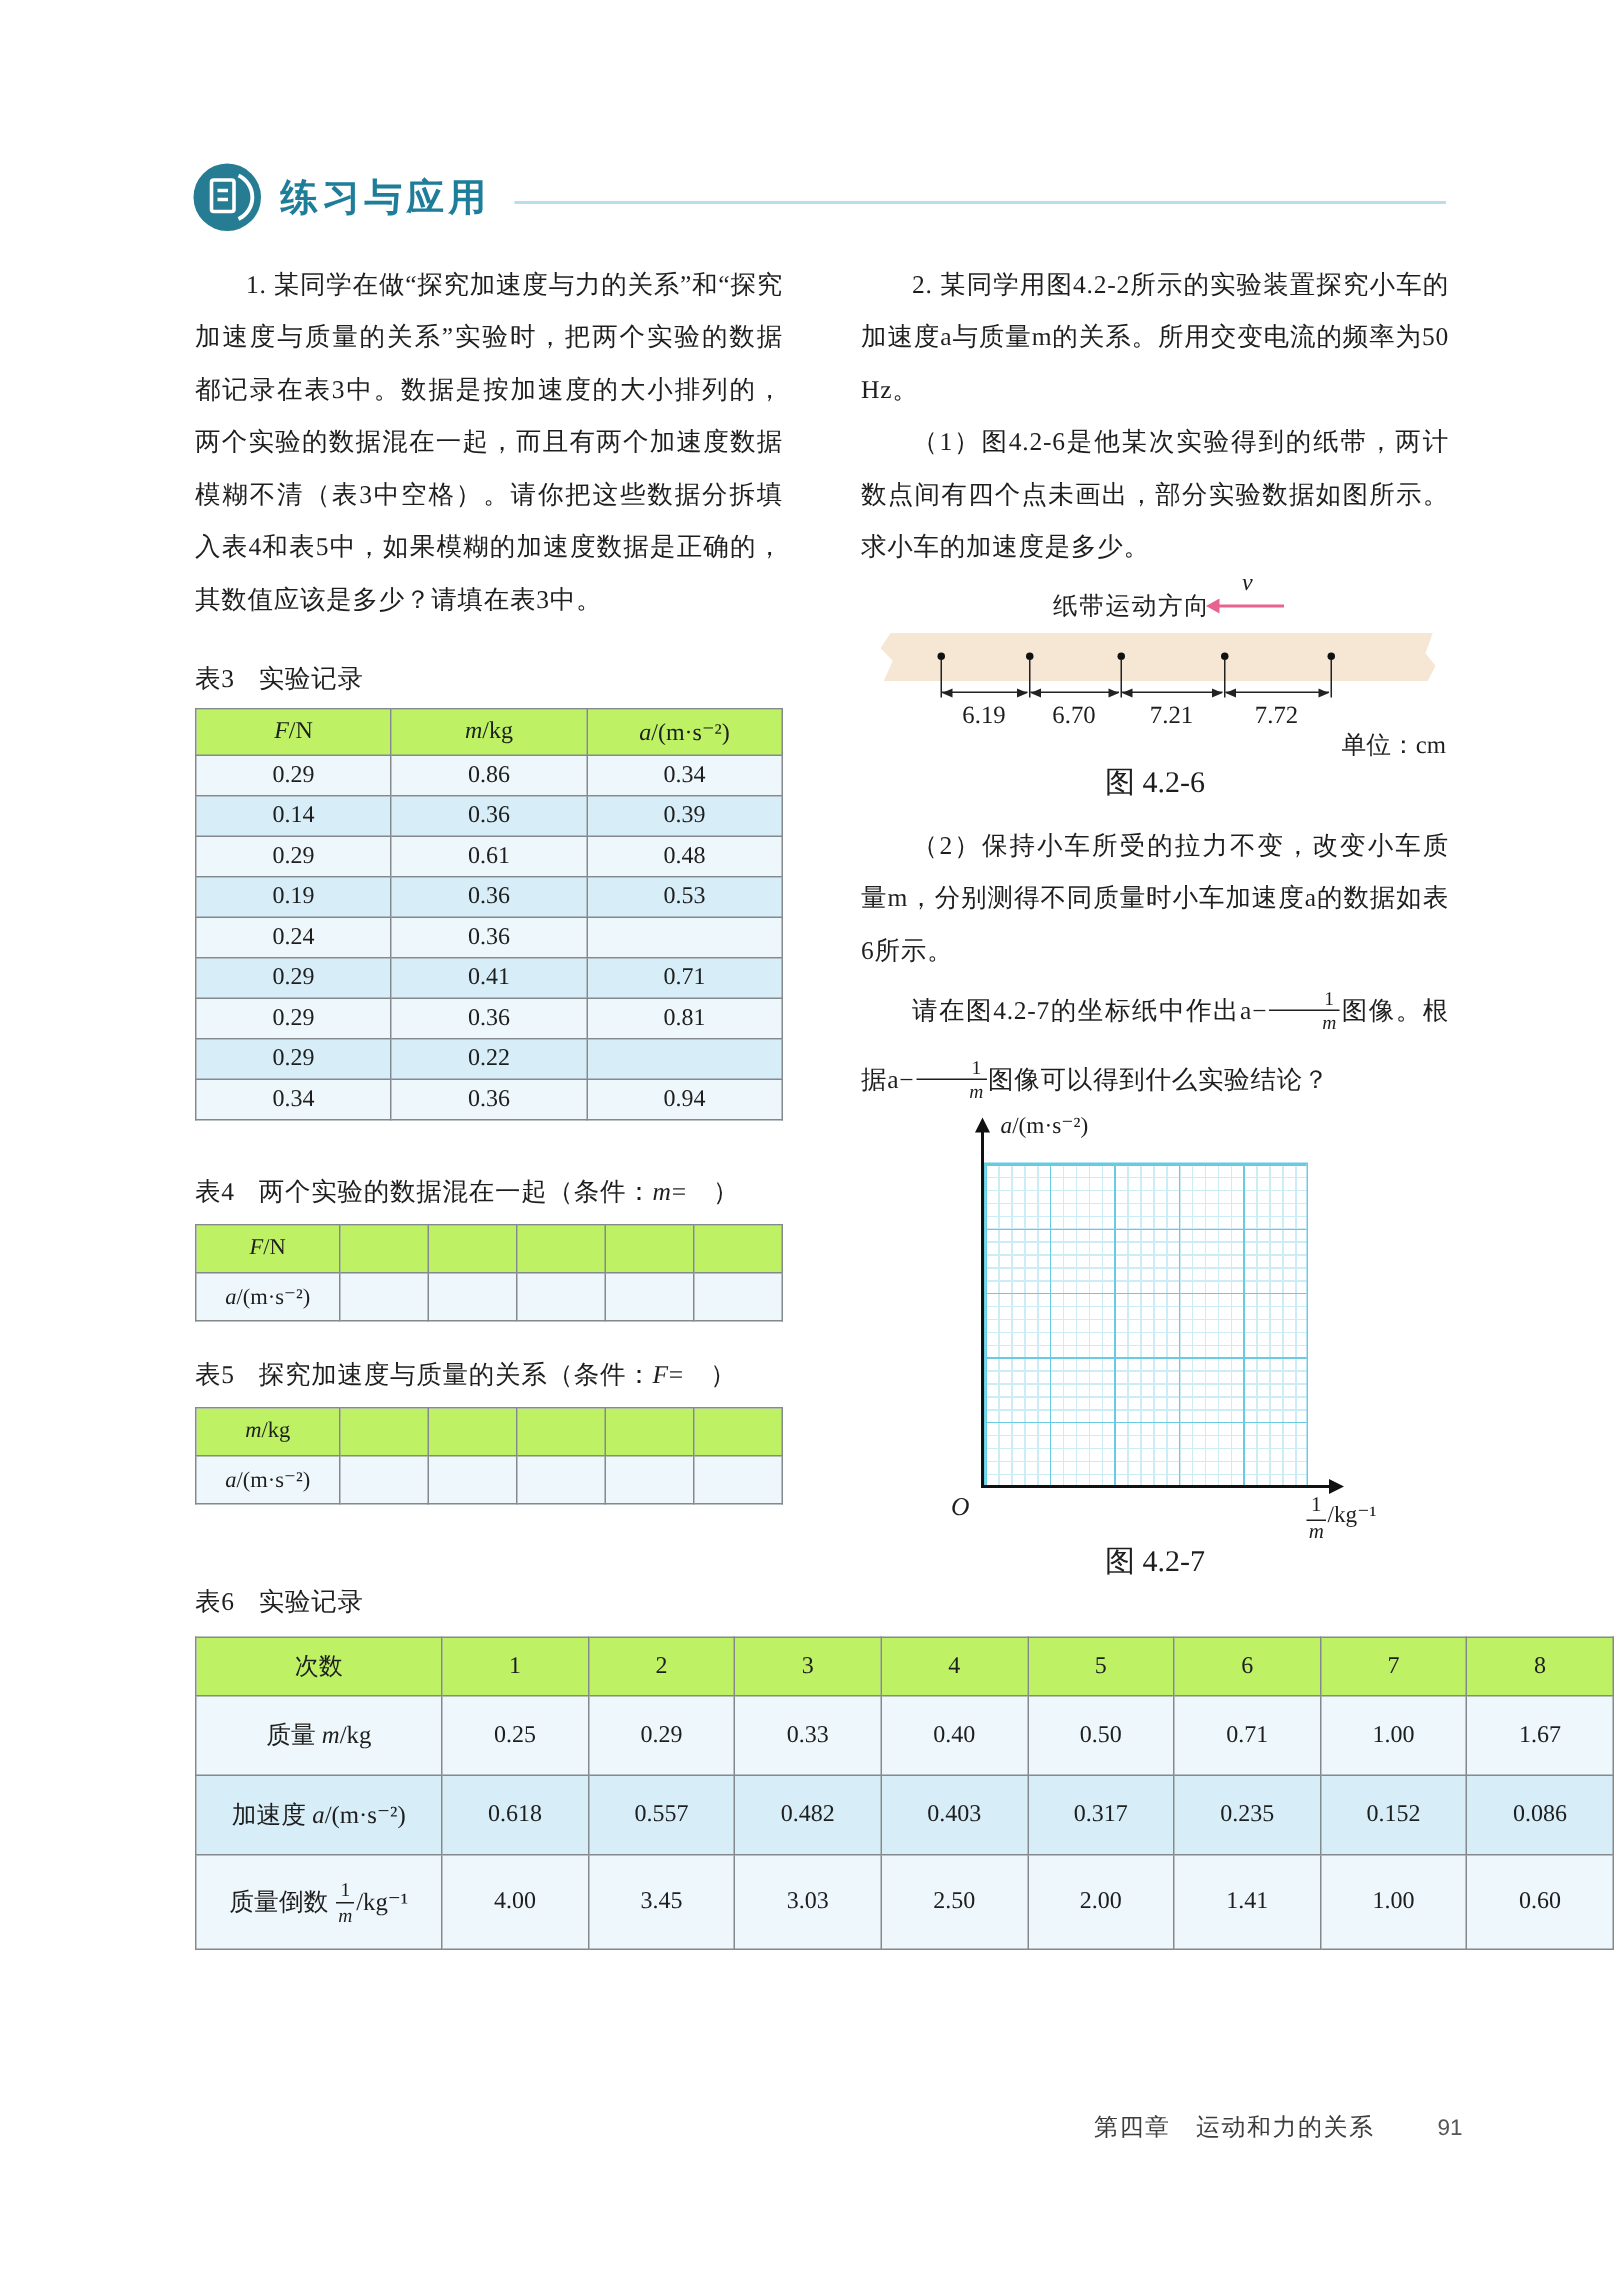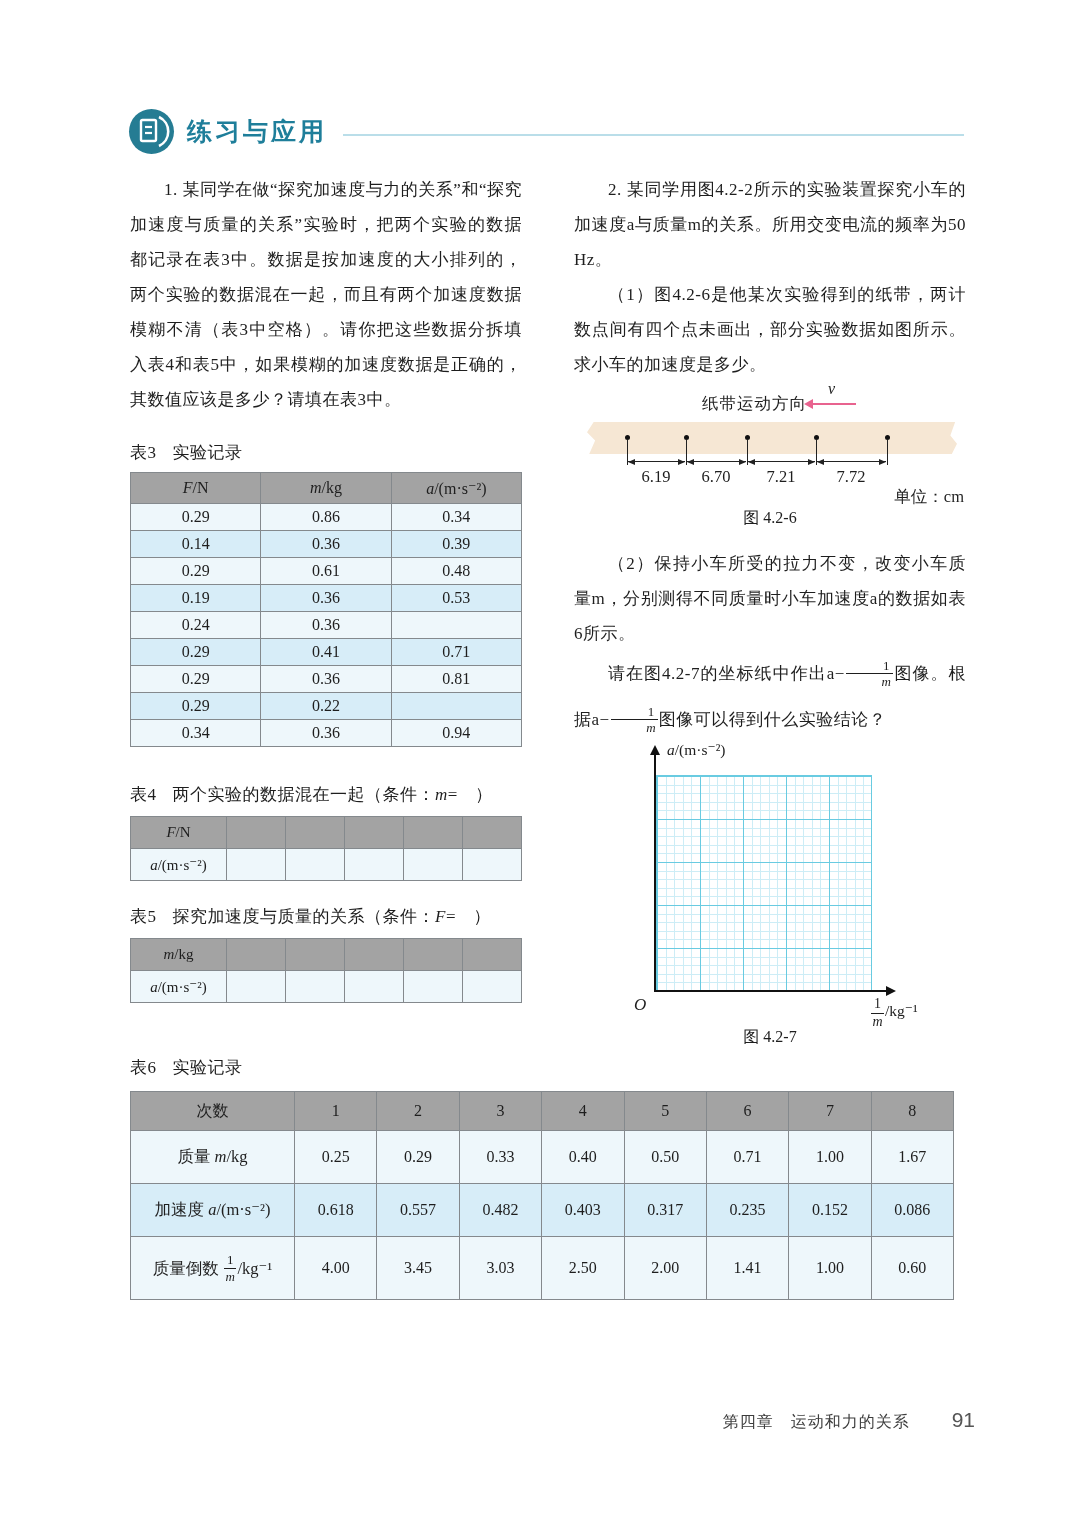--- a/index.html
+++ b/index.html
@@ -21,21 +21,21 @@
   
   .frac{display:inline-block;vertical-align:-0.55em;text-align:center;line-height:1.05;font-size:13px;margin:0 1px;}
   .frac .num{display:block;border-bottom:1px solid #1e1e1e;padding:0 3px 1px;}
   .frac .den{display:block;padding-top:1px;font-style:italic;}
 
   
   .tcap{font-size:17px;margin:0;letter-spacing:0.5px;}
   .tcap .no{margin-right:16px;}
   table{border-collapse:collapse;width:100%;table-layout:fixed;}
   td,th{border:1px solid #84898d;text-align:center;font-size:16px;font-weight:normal;padding:0;}
-  .hd{background:#a3a3a3;}
+  .hd{background:#bef264;}
   .r-light{background:#eef7fb;}
   .r-blue{background:#d7edf8;}
   .t3 td,.t3 th{height:26px;}
   .t3 th{height:30px;}
   .t45 td,.t45 th{height:31px;}
   .lblcell{font-size:15px;}
 
   
   .cap4{margin-top:36px;}
   .cap5{margin-top:24px;}
@@ -48,21 +48,21 @@
   .v-arrow::before{content:"";position:absolute;left:-8px;top:-4px;border-top:5px solid transparent;border-bottom:5px solid transparent;border-right:9px solid #e8638f;}
   .band{position:absolute;left:13px;top:32px;width:370px;height:32px;background:#f6e7d4;
     clip-path:polygon(1.8% 0%,0% 32%,2.2% 58%,0.6% 100%,98.6% 100%,100% 68%,98.2% 42%,99.5% 0%);}
   .dot{position:absolute;width:5px;height:5px;border-radius:50%;background:#111;top:45px;}
   .tick{position:absolute;width:1px;background:#222;top:50px;height:25px;}
   .dim{position:absolute;top:71px;height:0;border-top:1px solid #222;}
   .dim::before{content:"";position:absolute;left:0;top:-3.5px;border-top:3px solid transparent;border-bottom:3px solid transparent;border-right:7px solid #222;}
   .dim::after{content:"";position:absolute;right:0;top:-3.5px;border-top:3px solid transparent;border-bottom:3px solid transparent;border-left:7px solid #222;}
   .meas{position:absolute;top:77px;width:60px;text-align:center;font-size:16.5px;}
   .unit{position:absolute;right:2px;top:96px;font-size:16.5px;}
-  .figcap{position:absolute;left:0;width:100%;text-align:center;font-size:16px;}
+  .figcap{position:absolute;left:0;width:100%;text-align:center;font-size:20px;}
   .tapefig .figcap{top:118px;}
 
   
   .graphfig{position:relative;height:302px;margin-top:2px;}
   .yaxis{position:absolute;left:80px;top:7px;width:2px;height:240px;background:#111;}
   .yarr{position:absolute;left:76px;top:0;border-left:5px solid transparent;border-right:5px solid transparent;border-bottom:10px solid #111;}
   .ylab{position:absolute;left:93px;top:-4px;font-size:15.5px;}
   .grid{position:absolute;left:82px;top:30px;width:216px;height:216px;border:1px solid #69cbe1;box-sizing:border-box;
     background-image:
       repeating-linear-gradient(to right,#69cbe1 0 1px,transparent 1px 43px),
@@ -70,32 +70,32 @@
       repeating-linear-gradient(to right,#cdedf6 0 1px,transparent 1px 8.6px),
       repeating-linear-gradient(to bottom,#cdedf6 0 1px,transparent 1px 8.6px);}
   .xaxis{position:absolute;left:80px;top:245px;width:234px;height:2px;background:#111;}
   .xarr{position:absolute;left:312px;top:241px;border-top:5px solid transparent;border-bottom:5px solid transparent;border-left:10px solid #111;}
   .olab{position:absolute;left:60px;top:250px;font-size:17px;font-style:italic;}
   .xlab{position:absolute;left:296px;top:252px;font-size:15.5px;}
   .xlab .frac{vertical-align:-0.7em;font-size:14px;}
   .graphfig .figcap{top:282px;}
 
   
-  .t6wrap{position:absolute;left:130px;top:1056px;width:824px;}
+  .t6wrap{position:absolute;left:130px;top:1056px;width:946px;}
   .t6{margin-top:12px;}
   .t6 col.c0{width:164px;}
   .t6 th{height:38px;}
   .t6 td{height:52px;}
   .t6 tr.inv td{height:62px;}
   .t6 .lblcell{font-size:16.5px;}
 
   
   .footer{position:absolute;right:105px;top:1408px;display:flex;align-items:baseline;color:#3d3d3d;gap:24px;}
   .footer .chap{font-size:16px;letter-spacing:1px;}
-  .footer .pg{font-size:21px;margin-left:18px;color:#555;font-family:"Liberation Sans","DejaVu Sans",sans-serif;}
+  .footer .pg{font-size:15px;margin-left:18px;color:#555;font-family:"Liberation Sans","DejaVu Sans",sans-serif;}
 </style>
 </head>
 <body>
 
 <div class="page">
 
   <div class="hdr">
     <svg width="47" height="47" viewBox="0 0 47 47">
       <circle cx="23.5" cy="23.5" r="22.5" fill="#257c93"></circle>
       <rect x="13" y="12" width="15" height="21" rx="1.5" fill="none" stroke="#ffffff" stroke-width="2.4"></rect>

